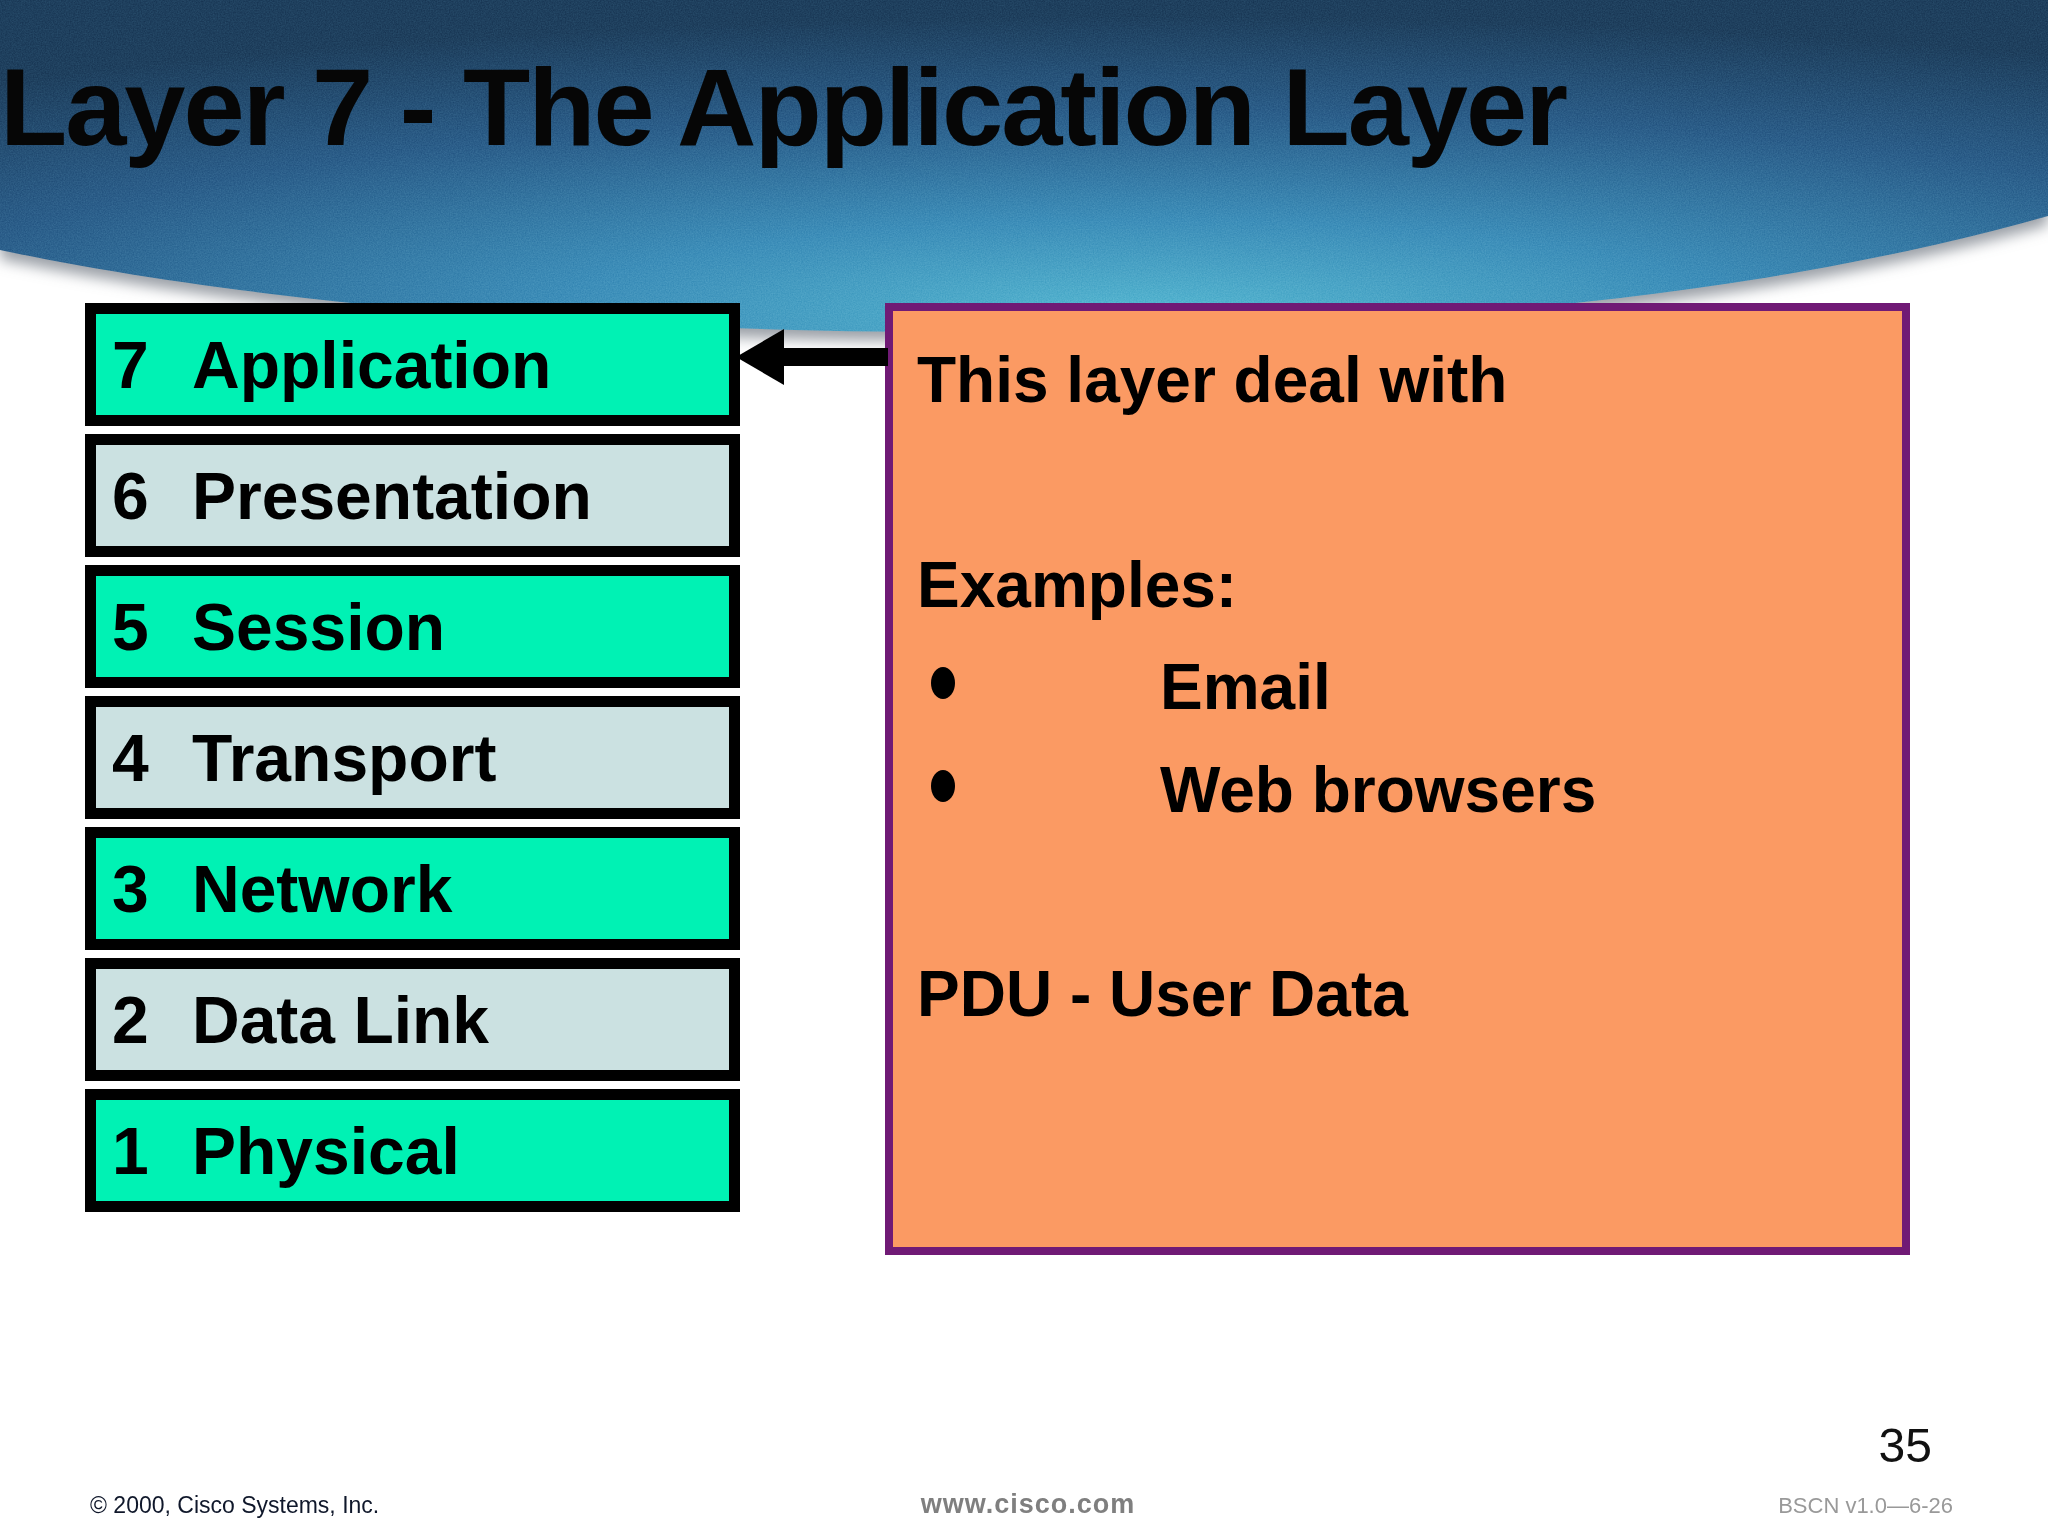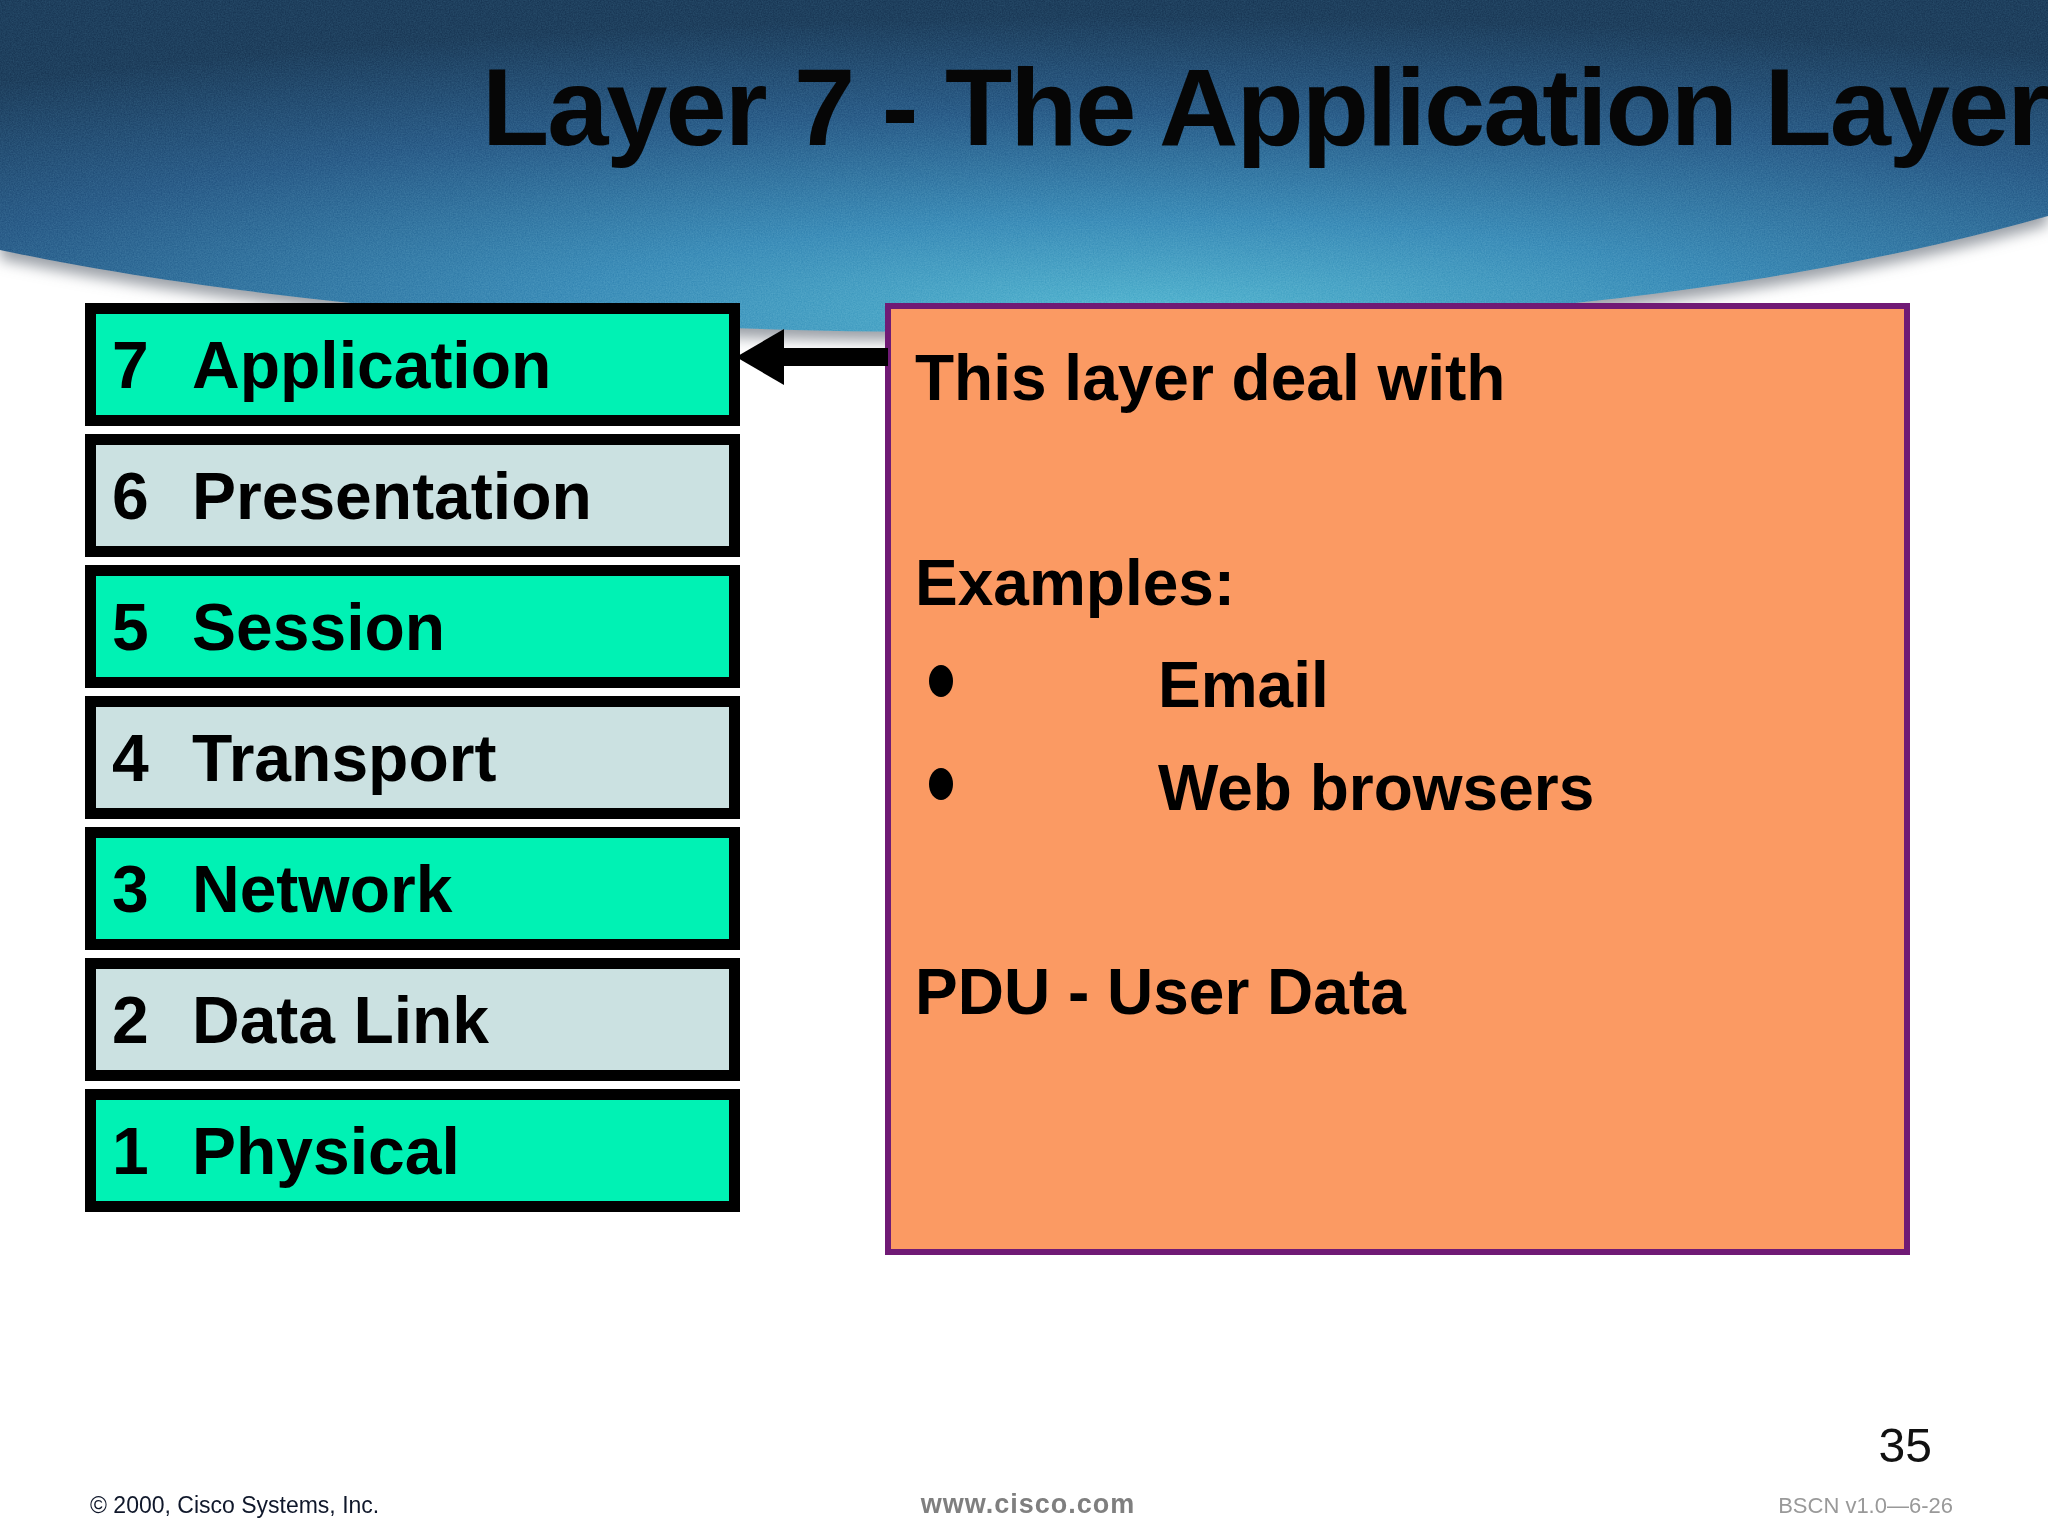--- a/index.html
+++ b/index.html
@@ -8,41 +8,41 @@
     width:2048px;height:1536px;
     background:#ffffff;
     overflow:hidden;
     font-family:"Liberation Sans","DejaVu Sans",sans-serif;
   }
   
   .banner{position:absolute;top:0;left:0;width:2048px;height:380px;z-index:1;}
   .banner-svg{display:block;filter:drop-shadow(0 9px 7px rgba(55,65,80,0.5));}
   .title{
     position:absolute;top:46px;left:0;width:100%;
-    margin:0;text-align:right;
+    margin:0;text-align:left;
     font-size:110px;font-weight:bold;letter-spacing:-2px;
     color:#060606;line-height:1.1;
   }
   
   .osi-stack{position:absolute;left:85px;top:303px;width:655px;z-index:2;}
   .layer-row{
     box-sizing:border-box;
     height:123px;margin-bottom:8px;
     border:11px solid #000;
     display:flex;align-items:center;
     font-size:66px;font-weight:bold;color:#000;
   }
   .layer-num{box-sizing:border-box;width:96px;padding-left:16px;flex:0 0 auto;}
   .layer-name{flex:1 1 auto;}
   
   .arrow{position:absolute;left:736px;top:327px;z-index:3;}
   
   .info-box{
     position:absolute;left:885px;top:303px;width:1025px;height:952px;
-    box-sizing:border-box;border:6px solid #701a75;
+    box-sizing:border-box;border:8px solid #701a75;
     padding:18px 24px;z-index:2;
     font-size:64px;font-weight:bold;color:#000;line-height:1.6;
   }
   .info-line{white-space:nowrap;}
   .info-line.bullet{position:relative;padding-left:243px;}
   .dot{
     position:absolute;left:14px;top:31px;
     width:24px;height:32px;border-radius:50%;background:#000;
   }
   

